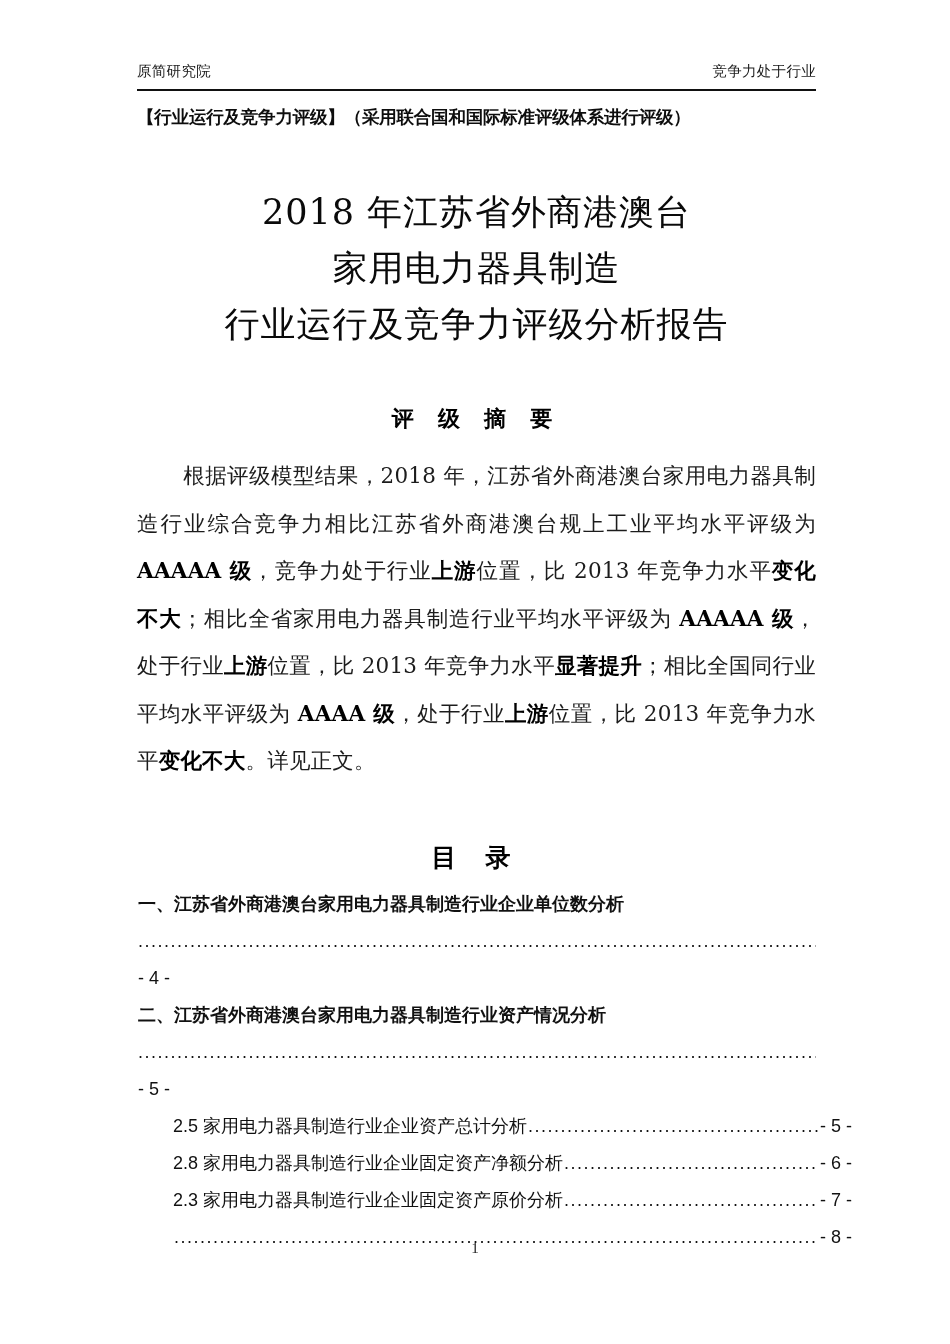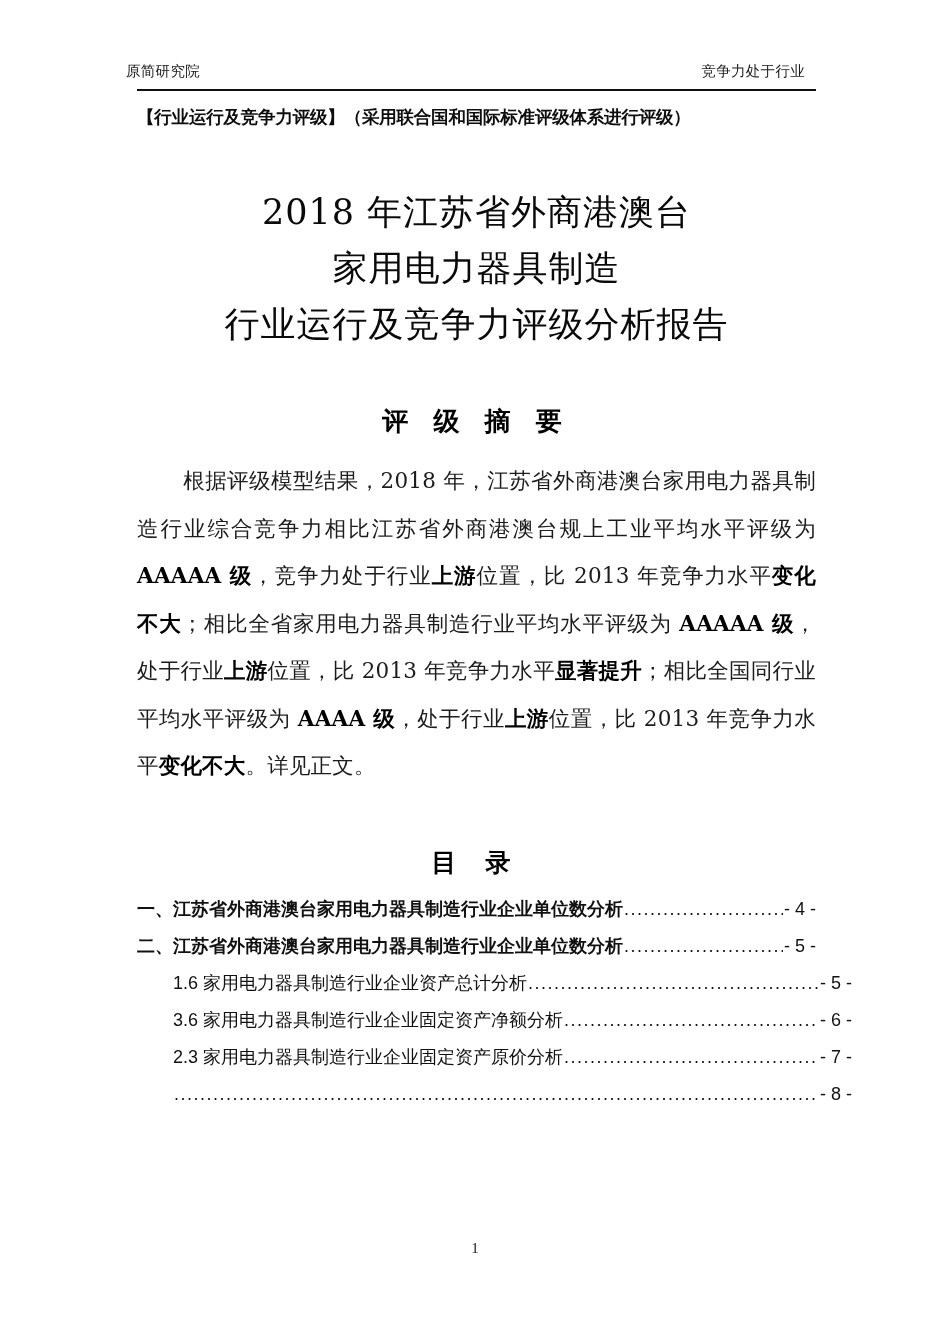--- a/index.html
+++ b/index.html
@@ -20,21 +20,21 @@
     position: absolute;
     left: 0; top: 0;
     width: 950px;
     height: 1344px;
     background: #fff;
   }
 
   
   .header {
     position: absolute;
-    left: 126px;
+    left: 137px;
     top: 62px;
     width: 679px;
     display: flex;
     justify-content: space-between;
     align-items: flex-end;
     font-family: "Liberation Sans", sans-serif;
     font-size: 14.5px;
     color: #1a1a1a;
     letter-spacing: 0.3px;
   }
@@ -74,21 +74,21 @@
     color: #0a0a0a;
     margin-top: 52px;
     letter-spacing: 1px;
   }
   .doc-title .tline { display: block; white-space: nowrap; }
 
   .section-heading {
     text-align: center;
     font-family: "Liberation Sans", sans-serif;
     font-weight: bold;
-    font-size: 26px;
+    font-size: 22px;
     letter-spacing: 9px;
     color: #000;
     margin-top: 52px;
     margin-bottom: 13px;
   }
 
   .abstract {
     font-family: "DejaVu Serif", serif;
     font-size: 21.5px;
     line-height: 47.5px;
@@ -120,20 +120,21 @@
     width: 679px;
     line-height: 37px;
     color: #111;
     overflow: hidden;
   }
   .toc-row.lvl1 {
     font-family: "Liberation Sans", sans-serif;
     font-weight: bold;
     font-size: 18px;
     padding-left: 0;
+    flex-direction: column;
   }
   .toc-row.lvl2 {
     font-family: "Liberation Sans", sans-serif;
     font-weight: normal;
     font-size: 18px;
     padding-left: 36px;
   }
   .toc-label { white-space: nowrap; flex: 0 0 auto; }
   .toc-dots {
     flex: 1 1 auto;
@@ -196,31 +197,31 @@
     </div>
 
     <div class="toc-heading">目 录</div>
     <div class="toc" id="toc-list">
         <div class="toc-row lvl1">
           <span class="toc-label">一、江苏省外商港澳台家用电力器具制造行业企业单位数分析</span>
           <span class="toc-dots">......................................................................................................................</span>
           <span class="toc-page">- 4 -</span>
         </div>
         <div class="toc-row lvl1">
-          <span class="toc-label">二、江苏省外商港澳台家用电力器具制造行业企业单位数分析</span>
+          <span class="toc-label">二、江苏省外商港澳台家用电力器具制造行业资产情况分析</span>
           <span class="toc-dots">......................................................................................................................</span>
           <span class="toc-page">- 5 -</span>
         </div>
         <div class="toc-row lvl2">
-          <span class="toc-label">1.6  家用电力器具制造行业企业资产总计分析</span>
+          <span class="toc-label">2.5  家用电力器具制造行业企业资产总计分析</span>
           <span class="toc-dots">......................................................................................................................</span>
           <span class="toc-page">- 5 -</span>
         </div>
         <div class="toc-row lvl2">
-          <span class="toc-label">3.6  家用电力器具制造行业企业固定资产净额分析</span>
+          <span class="toc-label">2.8  家用电力器具制造行业企业固定资产净额分析</span>
           <span class="toc-dots">......................................................................................................................</span>
           <span class="toc-page">- 6 -</span>
         </div>
         <div class="toc-row lvl2">
           <span class="toc-label">2.3  家用电力器具制造行业企业固定资产原价分析</span>
           <span class="toc-dots">......................................................................................................................</span>
           <span class="toc-page">- 7 -</span>
         </div>
         <div class="toc-row lvl2">
           <span class="toc-dots">......................................................................................................................</span>

